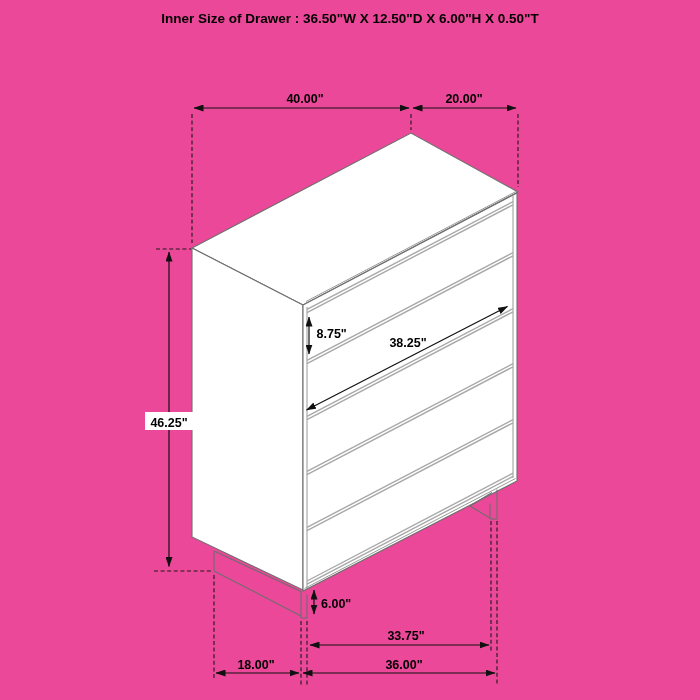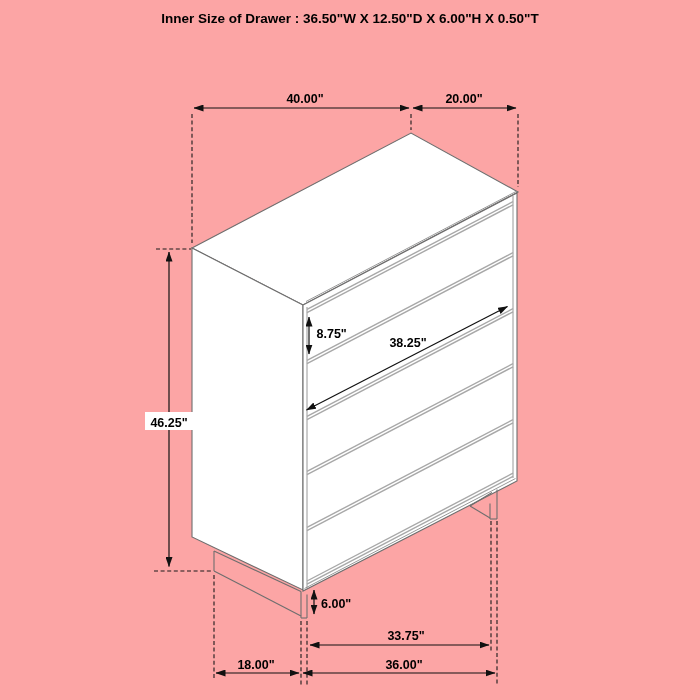--- a/index.html
+++ b/index.html
@@ -1,16 +1,16 @@
 <!DOCTYPE html>
 <html><head>
 <meta charset="utf-8">
 <style>
   html,body{margin:0;padding:0;background:#fff;}
-  .canvas{position:relative;width:700px;height:700px;background:#fca5a5;overflow:hidden;
+  .canvas{position:relative;width:700px;height:700px;background:#ec4899;overflow:hidden;
           font-family:"Liberation Sans",sans-serif;}
   svg{display:block;}
   .face{fill:#ffffff;stroke:#6e6e6e;stroke-width:1.1;stroke-linejoin:miter;}
   .ol{stroke:#6e6e6e;stroke-width:1.1;fill:none;}
   .inner{stroke:#8c8c8c;stroke-width:0.9;fill:none;}
   .sep{stroke:#a8a8a8;stroke-width:1.4;fill:none;}
   .xln{stroke:#1a1a1a;stroke-width:1.1;stroke-dasharray:4 2.6;fill:none;}
   .dim{stroke:#111111;stroke-width:1.2;fill:none;}
   .lbl{font-size:12.5px;font-weight:bold;fill:#000;}
   .ttl{font-size:13.5px;font-weight:bold;fill:#000;}

